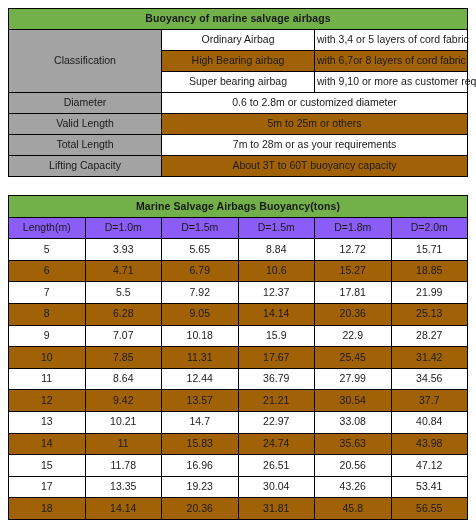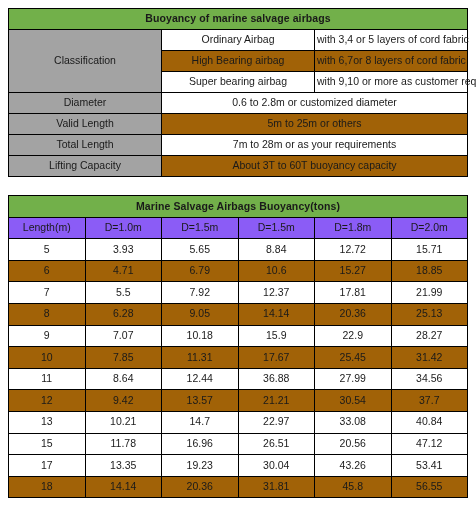--- a/index.html
+++ b/index.html
@@ -184,41 +184,49 @@
         <td class="shade">7.85</td>
         <td class="shade">11.31</td>
         <td class="shade">17.67</td>
         <td class="shade">25.45</td>
         <td class="shade">31.42</td>
       </tr>
       <tr>
         <td class="plain">11</td>
         <td class="plain">8.64</td>
         <td class="plain">12.44</td>
-        <td class="plain">36.88</td>
+        <td class="plain">36.79</td>
         <td class="plain">27.99</td>
         <td class="plain">34.56</td>
       </tr>
       <tr>
         <td class="shade">12</td>
         <td class="shade">9.42</td>
         <td class="shade">13.57</td>
         <td class="shade">21.21</td>
         <td class="shade">30.54</td>
         <td class="shade">37.7</td>
       </tr>
       <tr>
         <td class="plain">13</td>
         <td class="plain">10.21</td>
         <td class="plain">14.7</td>
         <td class="plain">22.97</td>
         <td class="plain">33.08</td>
         <td class="plain">40.84</td>
       </tr>
       <tr>
+        <td class="shade">14</td>
+        <td class="shade">11</td>
+        <td class="shade">15.83</td>
+        <td class="shade">24.74</td>
+        <td class="shade">35.63</td>
+        <td class="shade">43.98</td>
+      </tr>
+      <tr>
         <td class="plain">15</td>
         <td class="plain">11.78</td>
         <td class="plain">16.96</td>
         <td class="plain">26.51</td>
         <td class="plain">20.56</td>
         <td class="plain">47.12</td>
       </tr>
       <tr>
         <td class="plain">17</td>
         <td class="plain">13.35</td>

